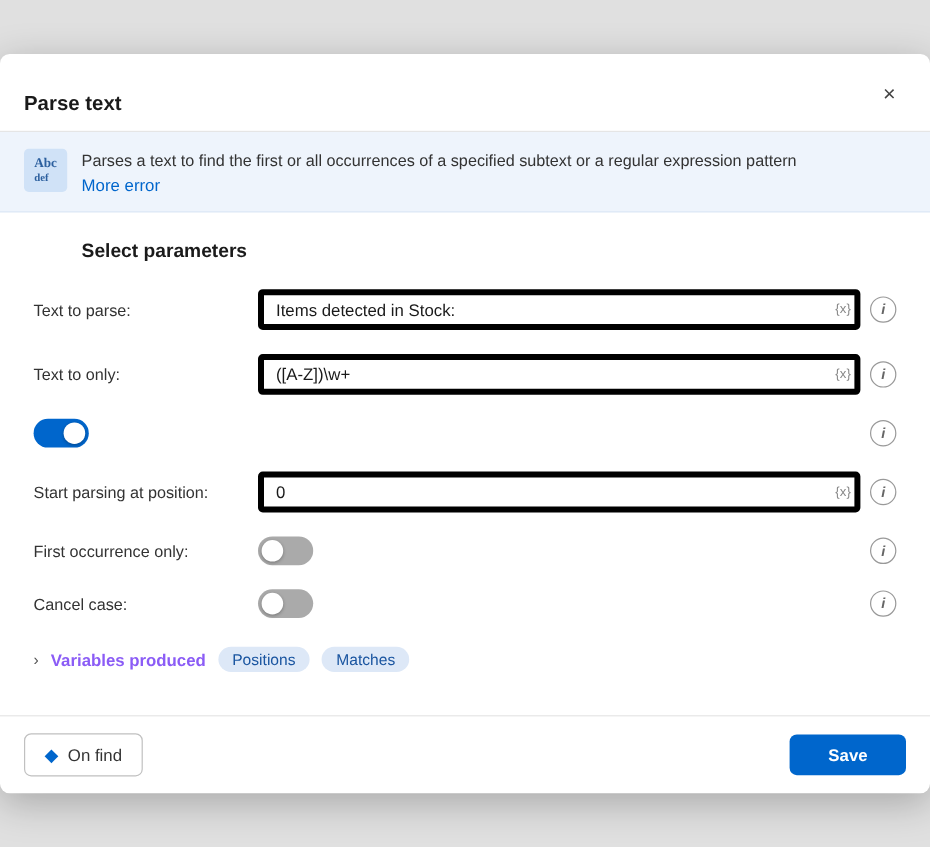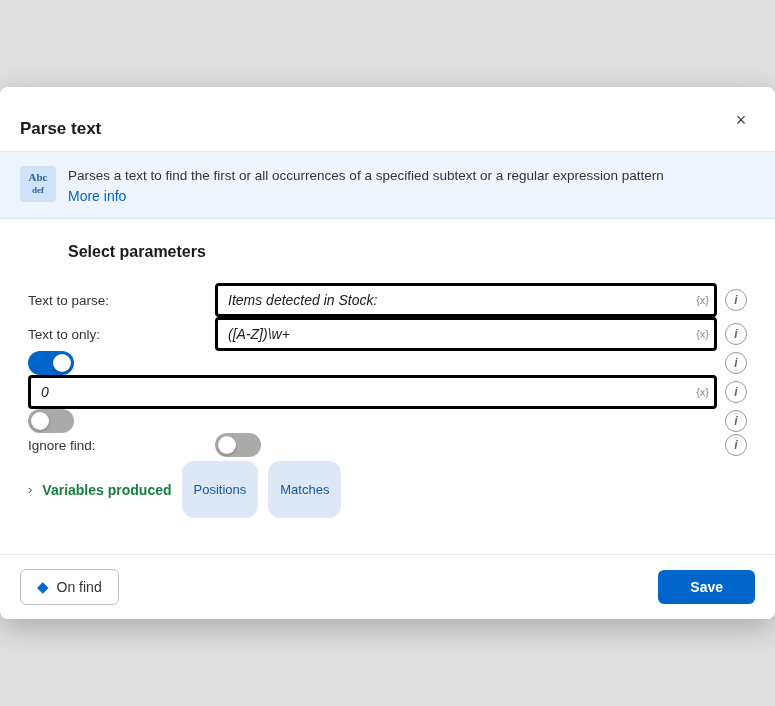--- a/index.html
+++ b/index.html
@@ -87,20 +87,21 @@
     .section-title {
       font-size: 16px;
       font-weight: 600;
       color: #1a1a1a;
       margin-bottom: 22px;
       margin-left: 40px;
     }
     .param-row {
       display: flex;
       align-items: center;
+      margin-bottom: 20px;
       gap: 12px;
     }
     .param-label {
       width: 175px;
       min-width: 175px;
       color: #333;
       font-size: 13.5px;
     }
     .param-control {
       flex: 1;
@@ -108,28 +109,27 @@
       align-items: center;
       gap: 8px;
     }
     .input-wrapper {
       flex: 1;
       position: relative;
     }
     .input-wrapper input {
       width: 100%;
       height: 34px;
-      border: 3px solid #000000;
+      border: 5px solid #000000;
       border-radius: 4px;
       padding: 0 40px 0 10px;
       font-size: 14px;
       color: #1a1a1a;
       background: #fff;
       outline: none;
-      font-style: italic;
     }
     .input-tag {
       position: absolute;
       right: 8px;
       top: 50%;
       transform: translateY(-50%);
       font-size: 11px;
       color: #888;
       pointer-events: none;
     }
@@ -200,27 +200,27 @@
       padding-top: 4px;
     }
     .chevron-icon {
       font-size: 13px;
       color: #555;
       cursor: pointer;
     }
     .variables-label {
       font-weight: 600;
       font-size: 14px;
-      color: #15803d;
+      color: #8b5cf6;
     }
     .var-badge {
       background: #dde8f7;
       color: #1a55a0;
       border-radius: 12px;
-      padding: 21px 12px;
+      padding: 3px 12px;
       font-size: 13px;
       font-weight: 500;
     }
     .dialog-footer {
       display: flex;
       align-items: center;
       justify-content: space-between;
       padding: 14px 20px;
       border-top: 1px solid #e5e5e5;
     }
@@ -269,25 +269,25 @@
 
 <div class="dialog">
 
   <div class="dialog-header">
     <span class="dialog-title">Parse text</span>
     <button class="close-btn">×</button>
   </div>
 
   <div class="info-banner">
     <div class="info-icon-box">
-      <span style="font-size:11px; line-height:1.1; text-align:center; display:block;">Abc<br><span style="font-size:9px">def</span></span>
+      <span style="font-size:11px; line-height:1.1; display:block;">Abc<br><span style="font-size:9px">def</span></span>
     </div>
     <div>
       <div class="info-text">Parses a text to find the first or all occurrences of a specified subtext or a regular expression pattern</div>
-      <a href="#" class="info-link">More info</a>
+      <a href="#" class="info-link">More error</a>
     </div>
   </div>
 
   <div class="dialog-body">
     <div class="section-title">Select parameters</div>
 
     <div class="param-row">
       <div class="param-label">Text to parse:</div>
       <div class="param-control">
         <div class="input-wrapper">
@@ -314,42 +314,44 @@
         <label class="toggle-switch toggle-on">
           <input type="checkbox" checked="" style="">
           <span class="toggle-slider"></span>
         </label>
         <div style="flex:1"></div>
         <div class="info-circle">i</div>
       </div>
     </div>
 
     <div class="param-row">
+      <div class="param-label">Start parsing at position:</div>
       <div class="param-control">
         <div class="input-wrapper">
           <input type="text" value="0" style="">
           <span class="input-tag">{x}</span>
         </div>
         <div class="info-circle">i</div>
       </div>
     </div>
 
     <div class="param-row">
+      <div class="param-label">First occurrence only:</div>
       <div class="param-control">
         <label class="toggle-switch toggle-off">
           <input type="checkbox" style="">
           <span class="toggle-slider"></span>
         </label>
         <div style="flex:1"></div>
         <div class="info-circle">i</div>
       </div>
     </div>
 
     <div class="param-row">
-      <div class="param-label">Ignore find:</div>
+      <div class="param-label">Cancel case:</div>
       <div class="param-control">
         <label class="toggle-switch toggle-off">
           <input type="checkbox" style="">
           <span class="toggle-slider"></span>
         </label>
         <div style="flex:1"></div>
         <div class="info-circle">i</div>
       </div>
     </div>
 

